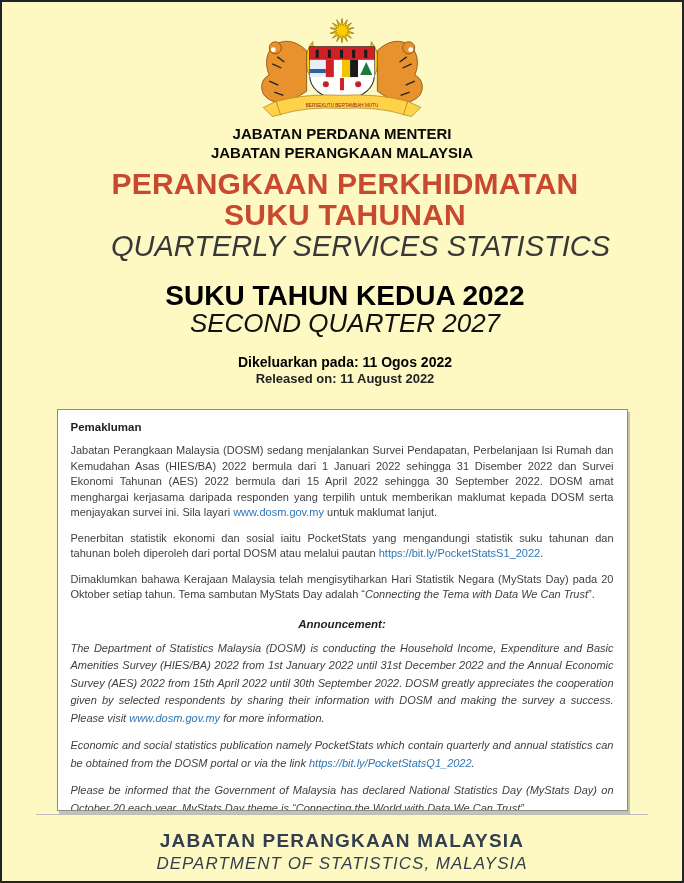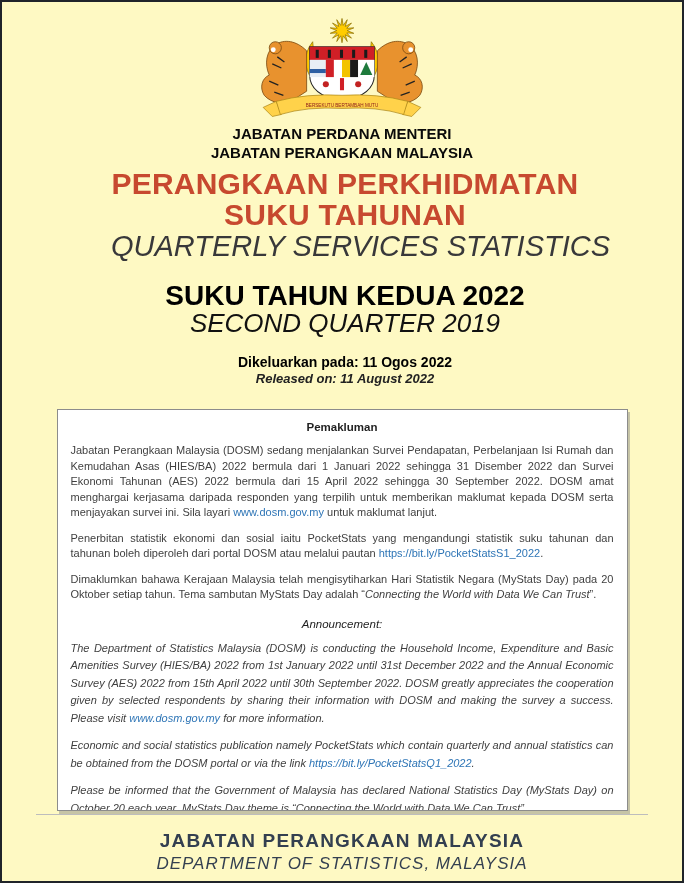--- a/index.html
+++ b/index.html
@@ -15,31 +15,31 @@
   
   .emblem{display:block; margin:14px auto 2px;}
   .dept-lines{text-align:center; font-weight:bold; font-size:15px; line-height:19px; color:#0a0a0a;}
   
   .title-block{text-align:center; margin-top:6px;padding-left:6px;}
   .title-my{font-size:30px; line-height:31px; font-weight:bold; color:var(--accent); letter-spacing:.2px;}
   .title-en{font-size:29px; line-height:31px; font-style:italic; font-weight:500; color:#38383a; margin-top:1px;margin-left:31px;}
   .quarter-my{font-size:28px; line-height:29px; font-weight:bold; color:#000; margin-top:19px;}
   .quarter-en{font-size:26px; line-height:27px; font-style:italic; color:#111;}
   .released-my{font-size:14px; font-weight:bold; margin-top:17px; line-height:17px;}
-  .released-en{font-size:13px; font-weight:bold; font-style:italic; line-height:16px; color:#222;}
+  .released-en{font-size:13px; font-weight:bold; line-height:16px; color:#222;}
   
   .notice-box{
     box-sizing:border-box; width:571px; max-height:402px; overflow:hidden;
     margin:22px auto 0; padding:9px 13px 12px;
     border:1px solid #8c8c8c; box-shadow:2px 3px 0 rgba(130,130,130,.45);
     background:#fff; color:var(--body);
     font-size:11px; text-align:justify;
   }
-  .notice-heading{font-weight:bold; font-size:11.5px; text-align:center; color:#1f1f1f; margin:2px 0 0;}
-  .announcement-heading{font-weight:normal; font-style:italic; font-size:11.5px; text-align:center; color:#1f1f1f; margin:15px 0 8px;}
+  .notice-heading{font-weight:bold; font-size:11.5px; color:#1f1f1f; margin:2px 0 0;}
+  .announcement-heading{font-weight:bold; font-style:italic; font-size:11.5px; text-align:center; color:#1f1f1f; margin:15px 0 8px;}
   .my-paras p{margin:10px 0 0; line-height:15.5px;}
   .en-paras{font-style:italic;margin-top:8px;}
   .en-paras p{margin:10px 0 0; line-height:17.5px;}
   .lnk{color:var(--link); text-decoration:none; cursor:pointer;}
   .em{font-style:italic;}
   
   .page-footer{position:absolute; left:0; right:0; bottom:7px;}
   .footer-divider{width:612px; margin:0 auto; border-top:1.5px solid #bdbdbd; height:0;}
   .footer-my{margin-top:15px; text-align:center; font-size:19px; font-weight:bold; letter-spacing:1.2px; color:var(--footer);}
   .footer-en{margin-top:2px; text-align:center; font-size:17px; font-style:italic; letter-spacing:1px; color:var(--footer);}
@@ -105,31 +105,31 @@
     <div>JABATAN PERANGKAAN MALAYSIA</div>
   </div>
 
   <div class="title-block">
     <div class="title-my">
       <div>PERANGKAAN PERKHIDMATAN</div>
       <div>SUKU TAHUNAN</div>
     </div>
     <div class="title-en">QUARTERLY SERVICES STATISTICS</div>
     <div class="quarter-my">SUKU TAHUN KEDUA 2022</div>
-    <div class="quarter-en">SECOND QUARTER 2019</div>
+    <div class="quarter-en">SECOND QUARTER 2027</div>
     <div class="released-my">Dikeluarkan pada: 11 Ogos 2022</div>
     <div class="released-en">Released on: 11 August 2022</div>
   </div>
 
   <div class="notice-box">
     <p class="notice-heading">Pemakluman</p>
     <div class="my-paras">
         <p><span>Jabatan Perangkaan Malaysia (DOSM) sedang menjalankan Survei Pendapatan, Perbelanjaan Isi Rumah dan Kemudahan Asas (HIES/BA) 2022 bermula dari 1 Januari 2022 sehingga 31 Disember 2022 dan Survei Ekonomi Tahunan (AES) 2022 bermula dari 15 April 2022 sehingga 30 September 2022. DOSM amat menghargai kerjasama daripada responden yang terpilih untuk memberikan maklumat kepada DOSM serta menjayakan survei ini. Sila layari </span><a class="lnk" href="#">www.dosm.gov.my</a><span> untuk maklumat lanjut.</span></p>
         <p><span>Penerbitan statistik ekonomi dan sosial iaitu PocketStats yang mengandungi statistik suku tahunan dan tahunan boleh diperoleh dari portal DOSM atau melalui pautan </span><a class="lnk" href="#">https://bit.ly/PocketStatsS1_2022</a><span>.</span></p>
-        <p><span>Dimaklumkan bahawa Kerajaan Malaysia telah mengisytiharkan Hari Statistik Negara (MyStats Day) pada 20 Oktober setiap tahun. Tema sambutan MyStats Day adalah “</span><span class="em">Connecting the World with Data We Can Trust</span><span>”.</span></p>
+        <p><span>Dimaklumkan bahawa Kerajaan Malaysia telah mengisytiharkan Hari Statistik Negara (MyStats Day) pada 20 Oktober setiap tahun. Tema sambutan MyStats Day adalah “</span><span class="em">Connecting the Tema with Data We Can Trust</span><span>”.</span></p>
       </div>
     <p class="announcement-heading">Announcement:</p>
     <div class="en-paras">
         <p><span>The Department of Statistics Malaysia (DOSM) is conducting the Household Income, Expenditure and Basic Amenities Survey (HIES/BA) 2022 from 1st January 2022 until 31st December 2022 and the Annual Economic Survey (AES) 2022 from 15th April 2022 until 30th September 2022. DOSM greatly appreciates the cooperation given by selected respondents by sharing their information with DOSM and making the survey a success. Please visit </span><a class="lnk" href="#">www.dosm.gov.my</a><span> for more information.</span></p>
         <p><span>Economic and social statistics publication namely PocketStats which contain quarterly and annual statistics can be obtained from the DOSM portal or via the link </span><a class="lnk" href="#">https://bit.ly/PocketStatsQ1_2022</a><span>.</span></p>
         <p><span>Please be informed that the Government of Malaysia has declared National Statistics Day (MyStats Day) on October 20 each year. MyStats Day theme is “Connecting the World with Data We Can Trust”.</span></p>
       </div>
   </div>
 
   <div class="page-footer">

